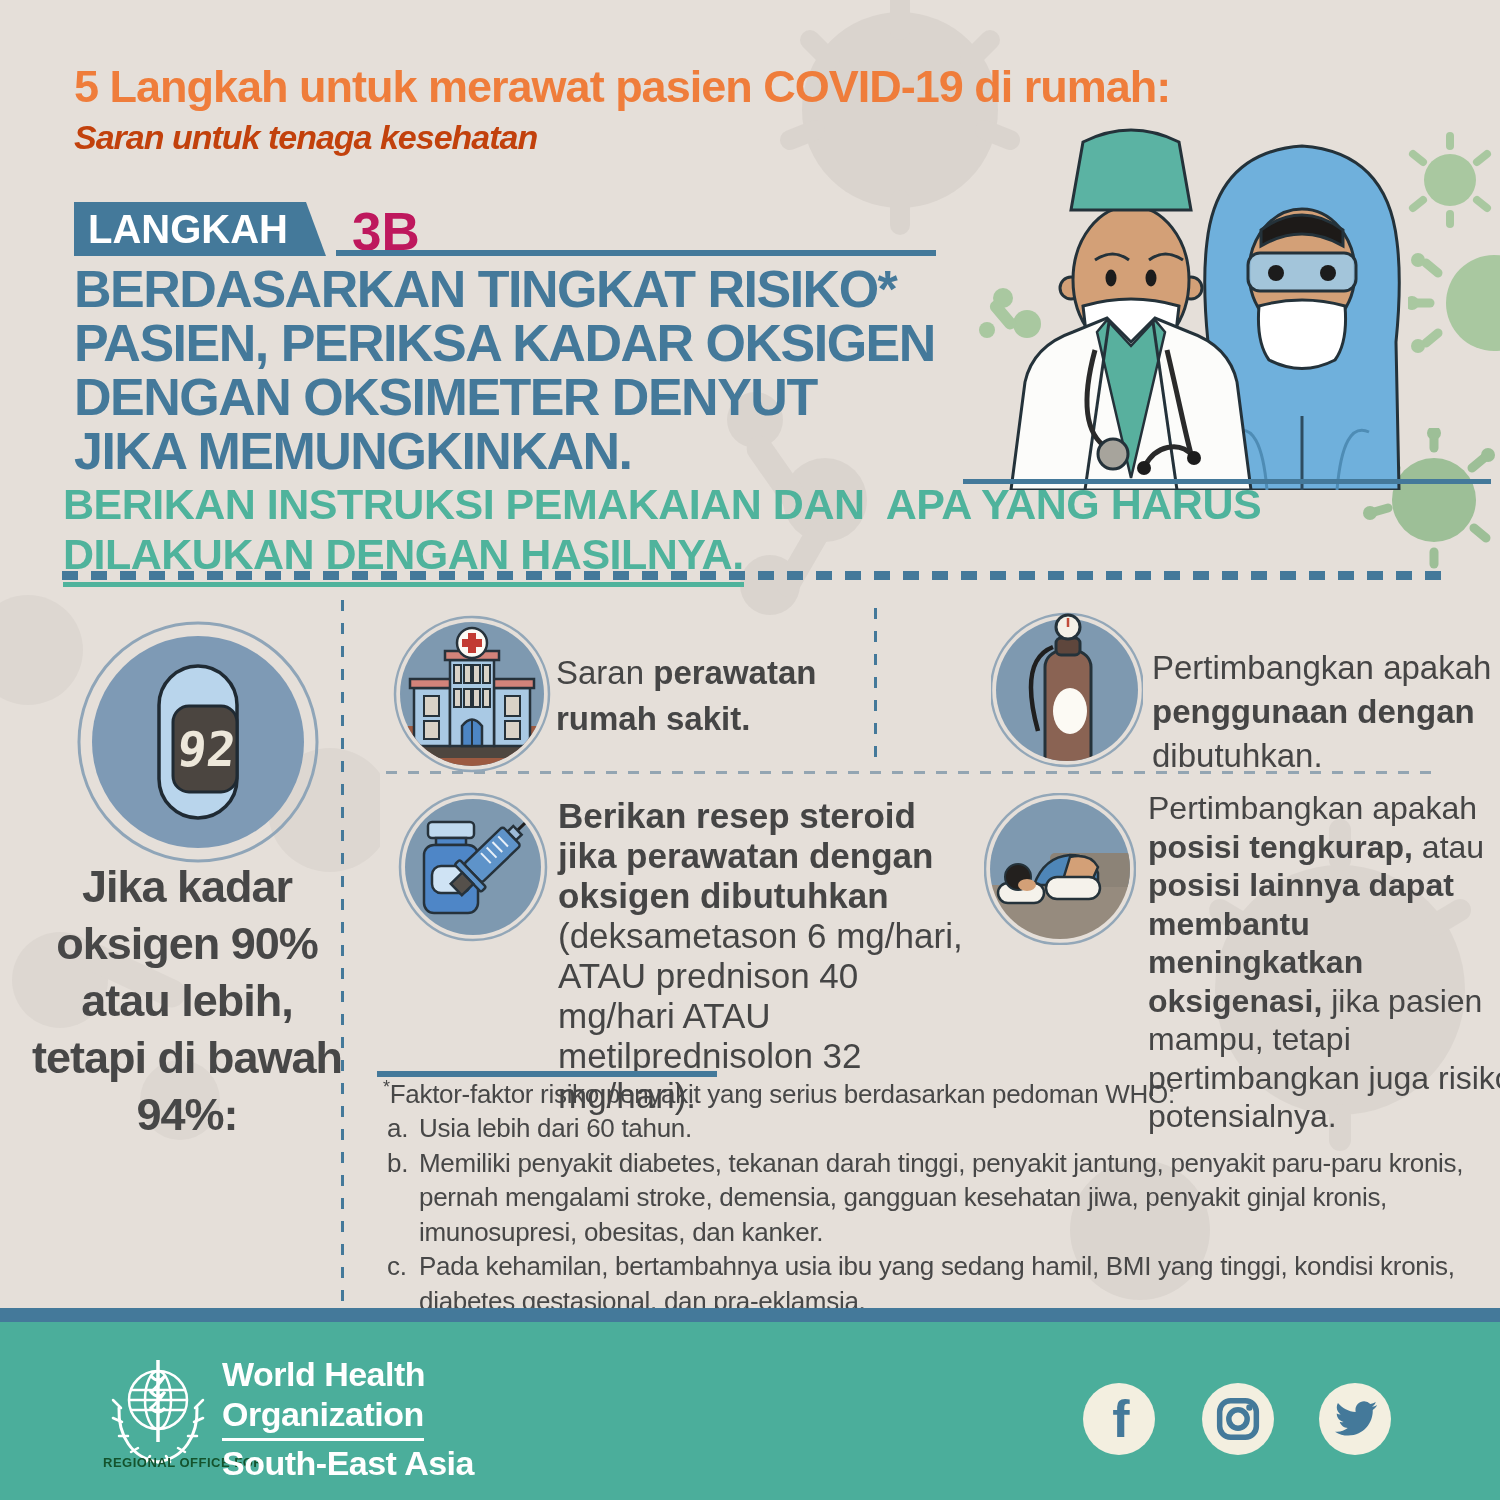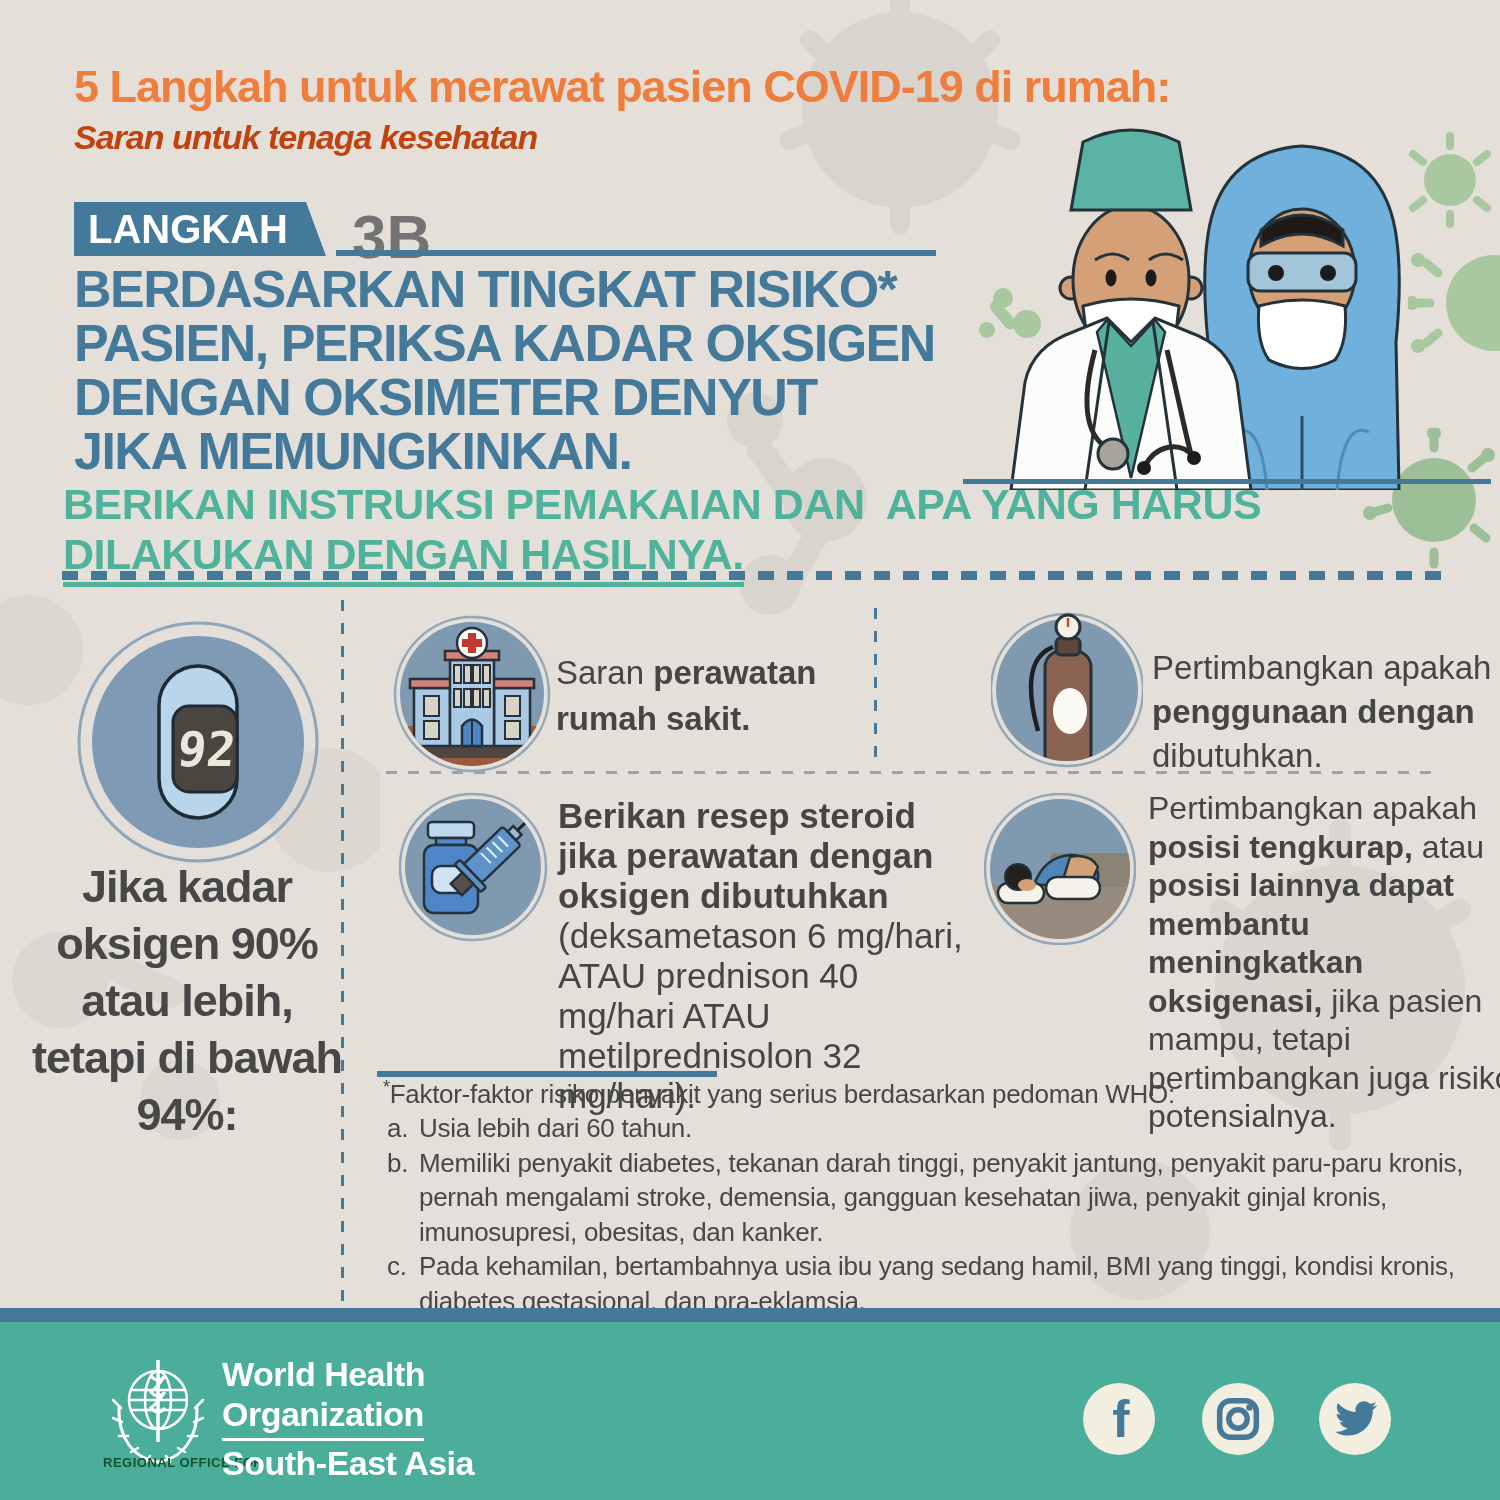--- a/index.html
+++ b/index.html
@@ -10,21 +10,21 @@
     color:#474747;
   }
   .abs{position:absolute;}
   .b{font-weight:bold;}
   
   .title{left:74px;top:52px;font-size:45px;font-weight:bold;color:#EF7D3B;letter-spacing:-1px;white-space:nowrap;margin-top:9px;}
   .subtitle{left:74px;top:118px;font-size:34px;font-weight:bold;font-style:italic;color:#c2410c;letter-spacing:-1px;white-space:nowrap;}
   .badge{left:74px;top:202px;height:54px;background:#44799A;color:#fff;
     font-size:40px;font-weight:bold;line-height:54px;padding:0 38px 0 14px;
     clip-path:polygon(0 0,calc(100% - 20px) 0,100% 100%,0 100%);letter-spacing:0;}
-  .badge-num{left:352px;top:201px;font-size:62px;font-weight:bold;color:#737373;}
+  .badge-num{left:352px;top:201px;font-size:53px;font-weight:bold;color:#be185d;}
   .badge-line{left:336px;top:250px;width:600px;height:6px;background:#44799A;}
   .heading{left:74px;top:262px;font-size:52px;font-weight:bold;color:#44799A;line-height:54px;letter-spacing:-1.5px;white-space:nowrap;}
   .instr1{left:63px;top:480px;font-size:43px;font-weight:bold;color:#4FB39C;letter-spacing:-0.5px;white-space:pre;}
   .instr2{left:63px;top:530px;font-size:43px;font-weight:bold;color:#4FB39C;letter-spacing:-0.5px;white-space:pre;
     border-bottom:5px solid #4FB39C;padding-bottom:3px;display:inline-block;}
   .dash-h-main{left:62px;top:571px;width:1380px;height:9px;
     background:repeating-linear-gradient(90deg,#44799A 0 16px,transparent 16px 29px);}
   .dash-v{width:3px;background:repeating-linear-gradient(180deg,#44799A 0 11px,transparent 11px 23px);}
   .dash-h-row{left:386px;top:771px;width:1056px;height:3px;
     background:repeating-linear-gradient(90deg,#93A5B2 0 11px,transparent 11px 22px);}

